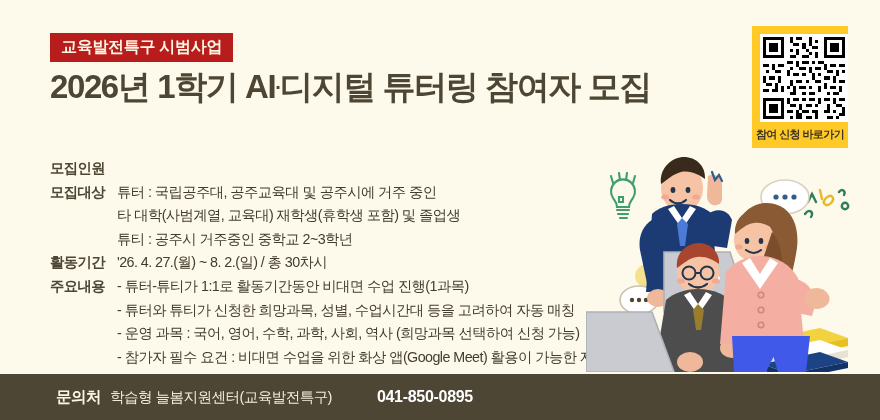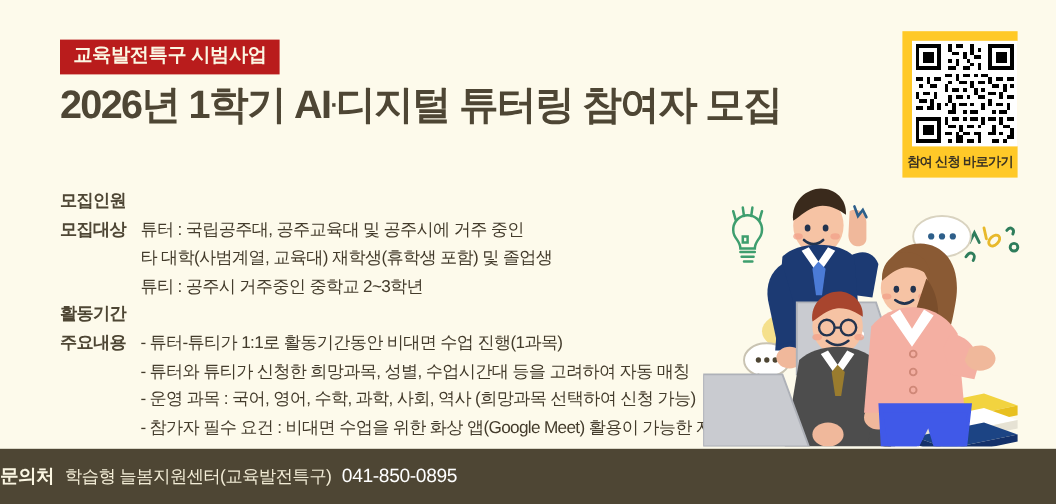--- a/index.html
+++ b/index.html
@@ -62,24 +62,24 @@
   }
 
   
   #illus{position:absolute;left:586px;top:140px;width:294px;height:232px;}
 
   
   #footer{
     position:absolute;left:0;bottom:0;width:880px;height:46px;
     background:#4E4634;display:flex;align-items:center;
   }
-  #footer .pad{display:flex;align-items:baseline;gap:9px;white-space:nowrap;}
+  #footer .pad{padding-left:56px;display:flex;align-items:baseline;gap:9px;white-space:nowrap;}
   #f-label{color:#FBF6E2;font-weight:700;font-size:15.5px;letter-spacing:-0.5px;}
   #f-org{color:#F2ECD6;font-size:14.6px;letter-spacing:-0.6px;}
-  #f-tel{color:#FFFFFF;font-weight:400;font-size:16px;letter-spacing:-0.3px;}
+  #f-tel{color:#FFFFFF;font-weight:700;font-size:16px;letter-spacing:-0.3px;margin-left:36px;}
 </style>
 </head>
 <body>
 
 <div id="poster">
 
   <div id="badge">교육발전특구 시범사업</div>
 
   <div id="title">
     <span>2026년 1학기 AI</span><span class="mid">·</span><span>디지털 튜터링 참여자 모집</span>
@@ -90,20 +90,21 @@
         <div class="lab">모집인원</div>
       </div>
       <div class="row">
         <div class="lab">모집대상</div>
         <div class="val">튜터 : 국립공주대, 공주교육대 및 공주시에 거주 중인</div>
       </div>
       <div class="sub">타 대학(사범계열, 교육대) 재학생(휴학생 포함) 및 졸업생</div>
       <div class="sub">튜티 : 공주시 거주중인 중학교 2~3학년</div>
       <div class="row">
         <div class="lab">활동기간</div>
+        <div class="val">'26. 4. 27.(월) ~ 8. 2.(일) / 총 30차시</div>
       </div>
       <div class="row">
         <div class="lab">주요내용</div>
         <div class="val">- 튜터-튜티가 1:1로 활동기간동안 비대면 수업 진행(1과목)</div>
       </div>
       <div class="sub">- 튜터와 튜티가 신청한 희망과목, 성별, 수업시간대 등을 고려하여 자동 매칭</div>
       <div class="sub">- 운영 과목 : 국어, 영어, 수학, 과학, 사회, 역사 (희망과목 선택하여 신청 가능)</div>
       <div class="sub">- 참가자 필수 요건 : 비대면 수업을 위한 화상 앱(Google Meet) 활용이 가능한 자</div>
     </div>
 

